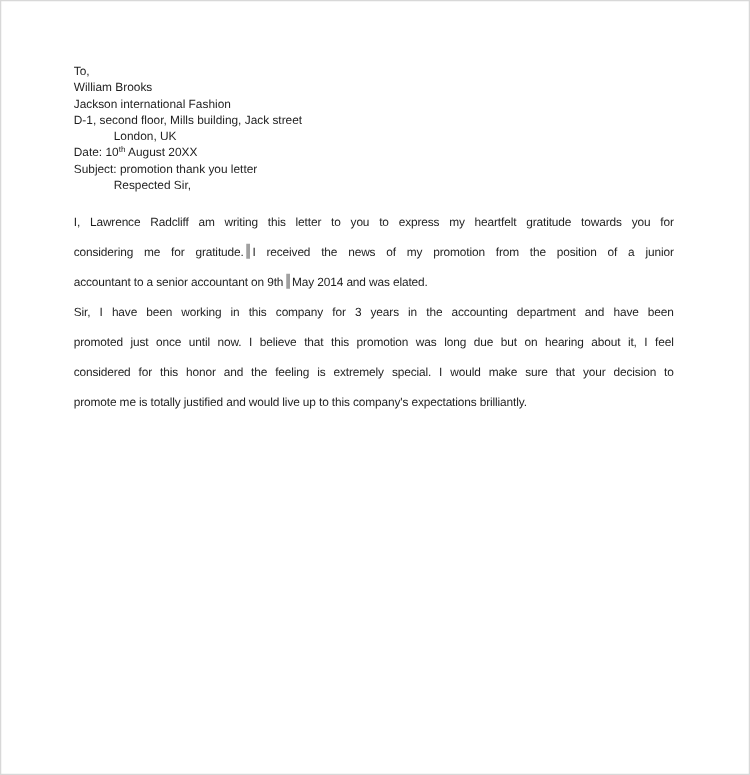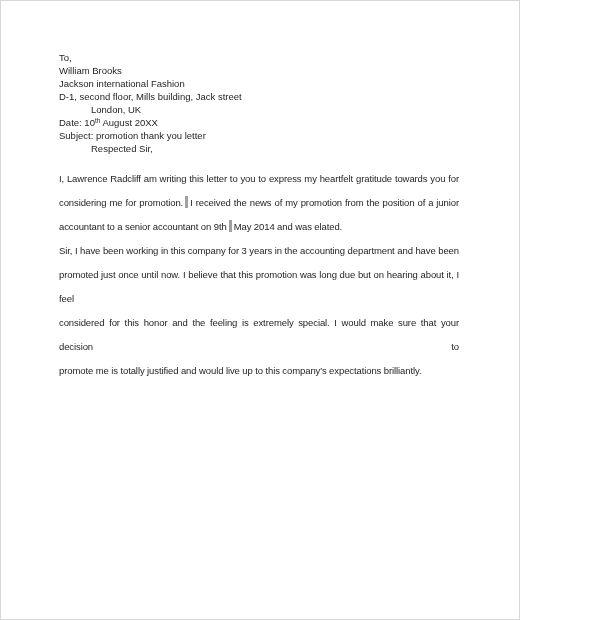--- a/index.html
+++ b/index.html
@@ -2,21 +2,21 @@
 <html><head>
 <meta charset="utf-8">
 <style>
   html, body {
     margin: 0;
     padding: 0;
     background: #ffffff;
   }
   .page {
     position: relative;
-    width: 520px;
+    width: 600px;
     height: 620px;
     box-sizing: border-box;
     background: #ffffff;
     border: 1px solid #d8d8d8;
     padding: 50px 60px 0 58px;
     font-family: "Liberation Sans", "DejaVu Sans", sans-serif;
     font-size: 9.5px;
     color: #1e1e1e;
     overflow: hidden;
   }
@@ -63,21 +63,21 @@
   <p class="h mt19">D-1, second floor, Mills building, Jack street</p>
   <p class="h mt34">London, UK</p>
 
   <p class="h mt29"><span>Date: 10</span><sup class="ord">th</sup><span> August 20XX</span></p>
   <p class="h mt10">Subject: promotion thank you letter</p>
 
   <p class="h mt34">Respected Sir,</p>
 
   <div class="body-block">
     <div class="bl just">I, Lawrence Radcliff am writing this letter to you to express my heartfelt gratitude towards you for</div>
-    <div class="bl just"><span>considering me for promotion.</span><span class="cursor-mark"></span><span>I received the news of my promotion from the position of a junior</span></div>
+    <div class="bl just"><span>considering me for gratitude.</span><span class="cursor-mark"></span><span>I received the news of my promotion from the position of a junior</span></div>
     <div class="bl"><span>accountant to a senior accountant on 9th</span><span class="cursor-mark"></span><span>May 2014 and was elated.</span></div>
   </div>
 
   <div>
     <div class="bl just">Sir, I have been working in this company for 3 years in the accounting department and have been</div>
     <div class="bl just">promoted just once until now. I believe that this promotion was long due but on hearing about it, I feel</div>
     <div class="bl just">considered for this honor and the feeling is extremely special. I would make sure that your decision to</div>
     <div class="bl">promote me is totally justified and would live up to this company's expectations brilliantly.</div>
   </div>
 

